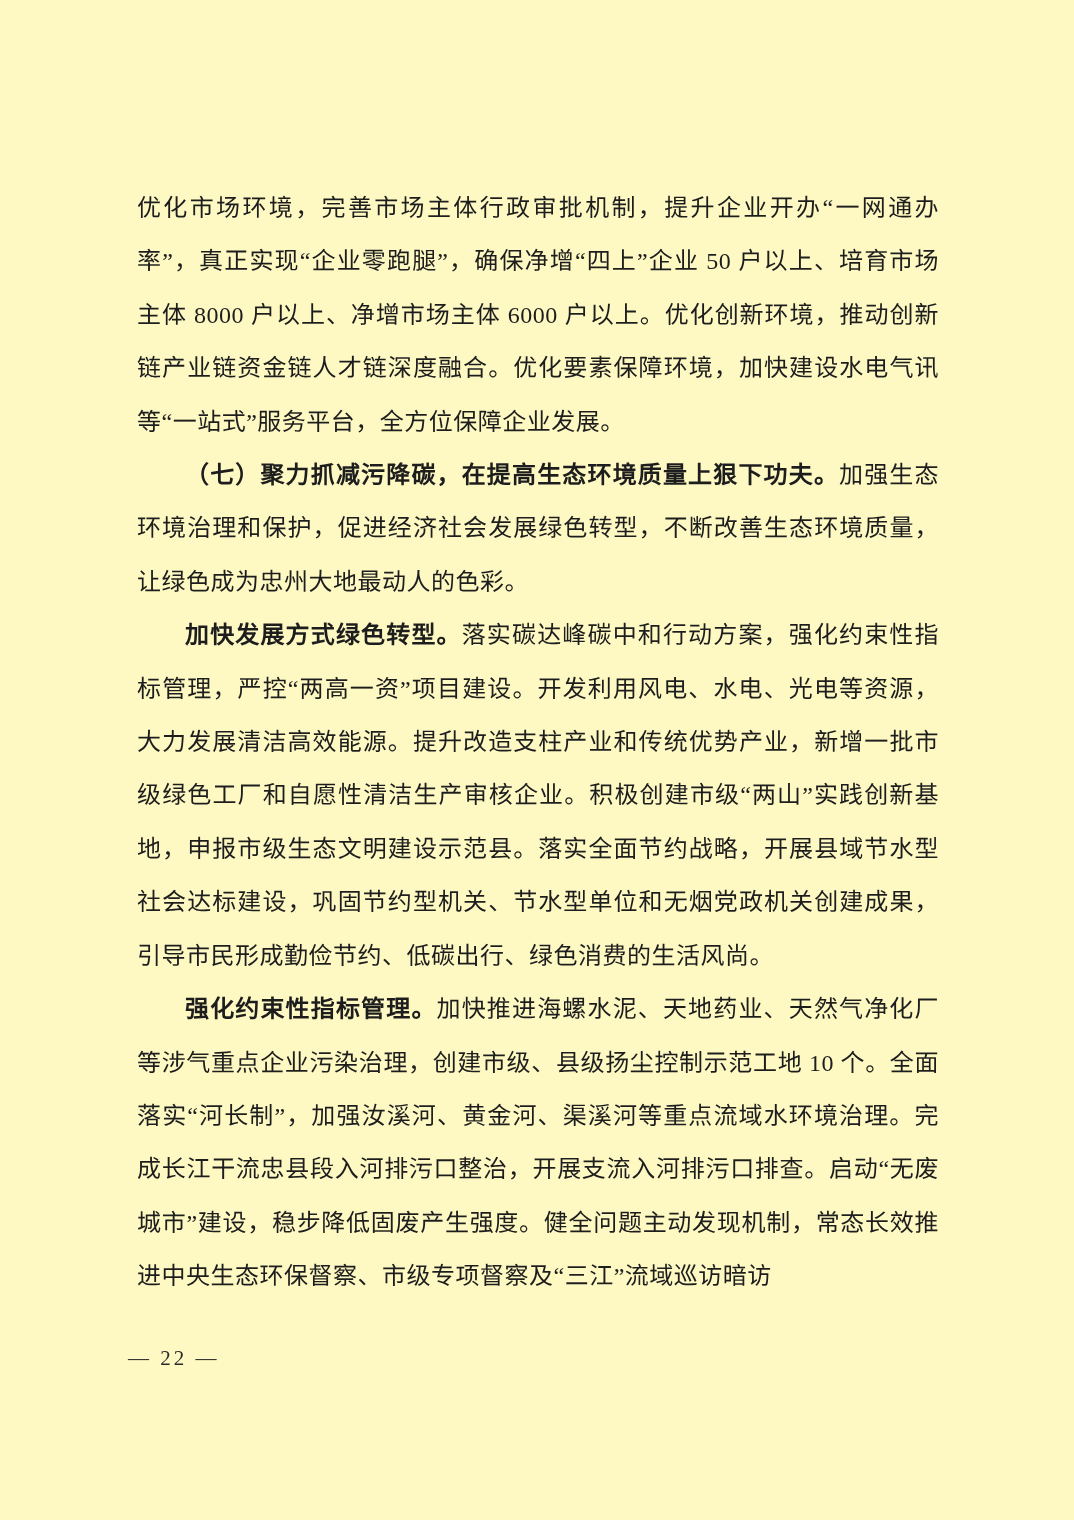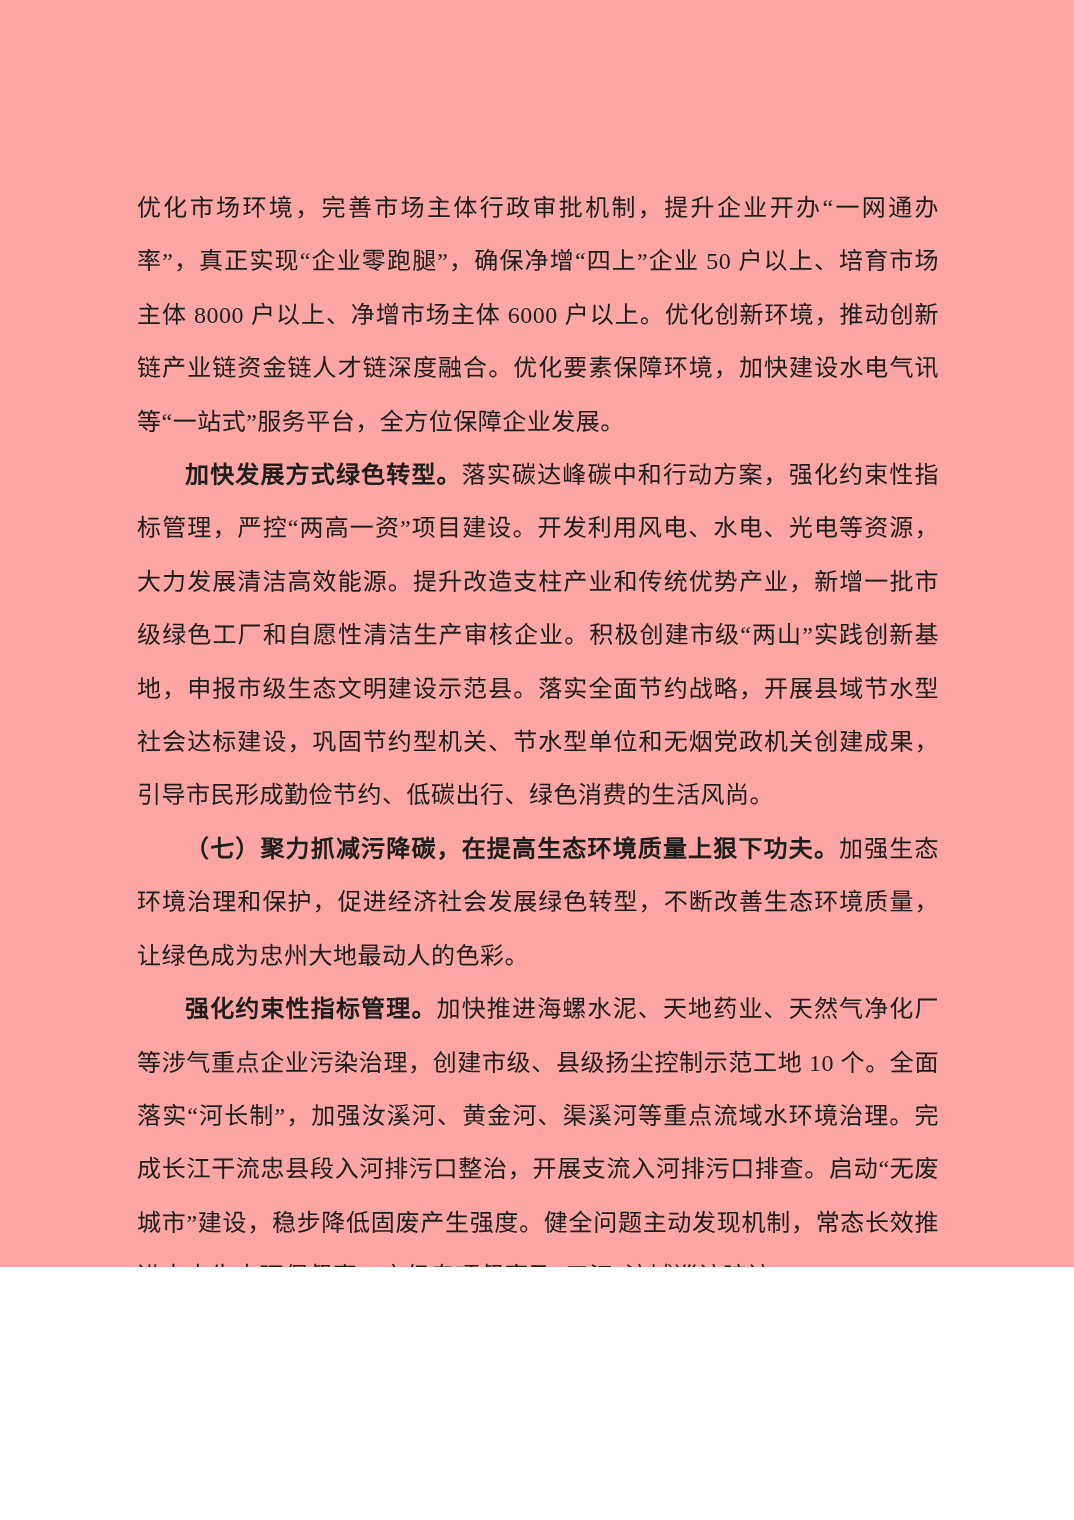--- a/index.html
+++ b/index.html
@@ -3,22 +3,22 @@
 <meta charset="utf-8">
 <style>
   html, body {
     margin: 0;
     padding: 0;
     background: #ffffff;
   }
   .page {
     position: relative;
     width: 1074px;
-    height: 1267px;
-    background: #fca5a5;
+    height: 1520px;
+    background: #fef9c3;
     overflow: hidden;
     font-family: "Liberation Serif", "DejaVu Serif", serif;
     color: #1d1d1d;
   }
   .content {
     position: absolute;
     left: 137px;
     top: 182px;
     width: 802px;
     font-size: 24px;
@@ -56,25 +56,25 @@
 
 <div class="page">
 
   <div class="content">
 
     <p class="no-indent">
       <span class="para-lead"></span><span class="para-body">优化市场环境，完善市场主体行政审批机制，提升企业开办“一网通办率”，真正实现“企业零跑腿”，确保净增“四上”企业 50 户以上、培育市场主体 8000 户以上、净增市场主体 6000 户以上。优化创新环境，推动创新链产业链资金链人才链深度融合。优化要素保障环境，加快建设水电气讯等“一站式”服务平台，全方位保障企业发展。</span>
     </p>
 
     <p>
-      <span class="para-lead">加快发展方式绿色转型。</span><span class="para-body">落实碳达峰碳中和行动方案，强化约束性指标管理，严控“两高一资”项目建设。开发利用风电、水电、光电等资源，大力发展清洁高效能源。提升改造支柱产业和传统优势产业，新增一批市级绿色工厂和自愿性清洁生产审核企业。积极创建市级“两山”实践创新基地，申报市级生态文明建设示范县。落实全面节约战略，开展县域节水型社会达标建设，巩固节约型机关、节水型单位和无烟党政机关创建成果，引导市民形成勤俭节约、低碳出行、绿色消费的生活风尚。</span>
+      <span class="para-lead">（七）聚力抓减污降碳，在提高生态环境质量上狠下功夫。</span><span class="para-body">加强生态环境治理和保护，促进经济社会发展绿色转型，不断改善生态环境质量，让绿色成为忠州大地最动人的色彩。</span>
     </p>
 
     <p>
-      <span class="para-lead">（七）聚力抓减污降碳，在提高生态环境质量上狠下功夫。</span><span class="para-body">加强生态环境治理和保护，促进经济社会发展绿色转型，不断改善生态环境质量，让绿色成为忠州大地最动人的色彩。</span>
+      <span class="para-lead">加快发展方式绿色转型。</span><span class="para-body">落实碳达峰碳中和行动方案，强化约束性指标管理，严控“两高一资”项目建设。开发利用风电、水电、光电等资源，大力发展清洁高效能源。提升改造支柱产业和传统优势产业，新增一批市级绿色工厂和自愿性清洁生产审核企业。积极创建市级“两山”实践创新基地，申报市级生态文明建设示范县。落实全面节约战略，开展县域节水型社会达标建设，巩固节约型机关、节水型单位和无烟党政机关创建成果，引导市民形成勤俭节约、低碳出行、绿色消费的生活风尚。</span>
     </p>
 
     <p>
       <span class="para-lead">强化约束性指标管理。</span><span class="para-body">加快推进海螺水泥、天地药业、天然气净化厂等涉气重点企业污染治理，创建市级、县级扬尘控制示范工地 10 个。全面落实“河长制”，加强汝溪河、黄金河、渠溪河等重点流域水环境治理。完成长江干流忠县段入河排污口整治，开展支流入河排污口排查。启动“无废城市”建设，稳步降低固废产生强度。健全问题主动发现机制，常态长效推进中央生态环保督察、市级专项督察及“三江”流域巡访暗访</span>
     </p>
 
   </div>
 
   <div class="footer">— 22 —</div>
 

